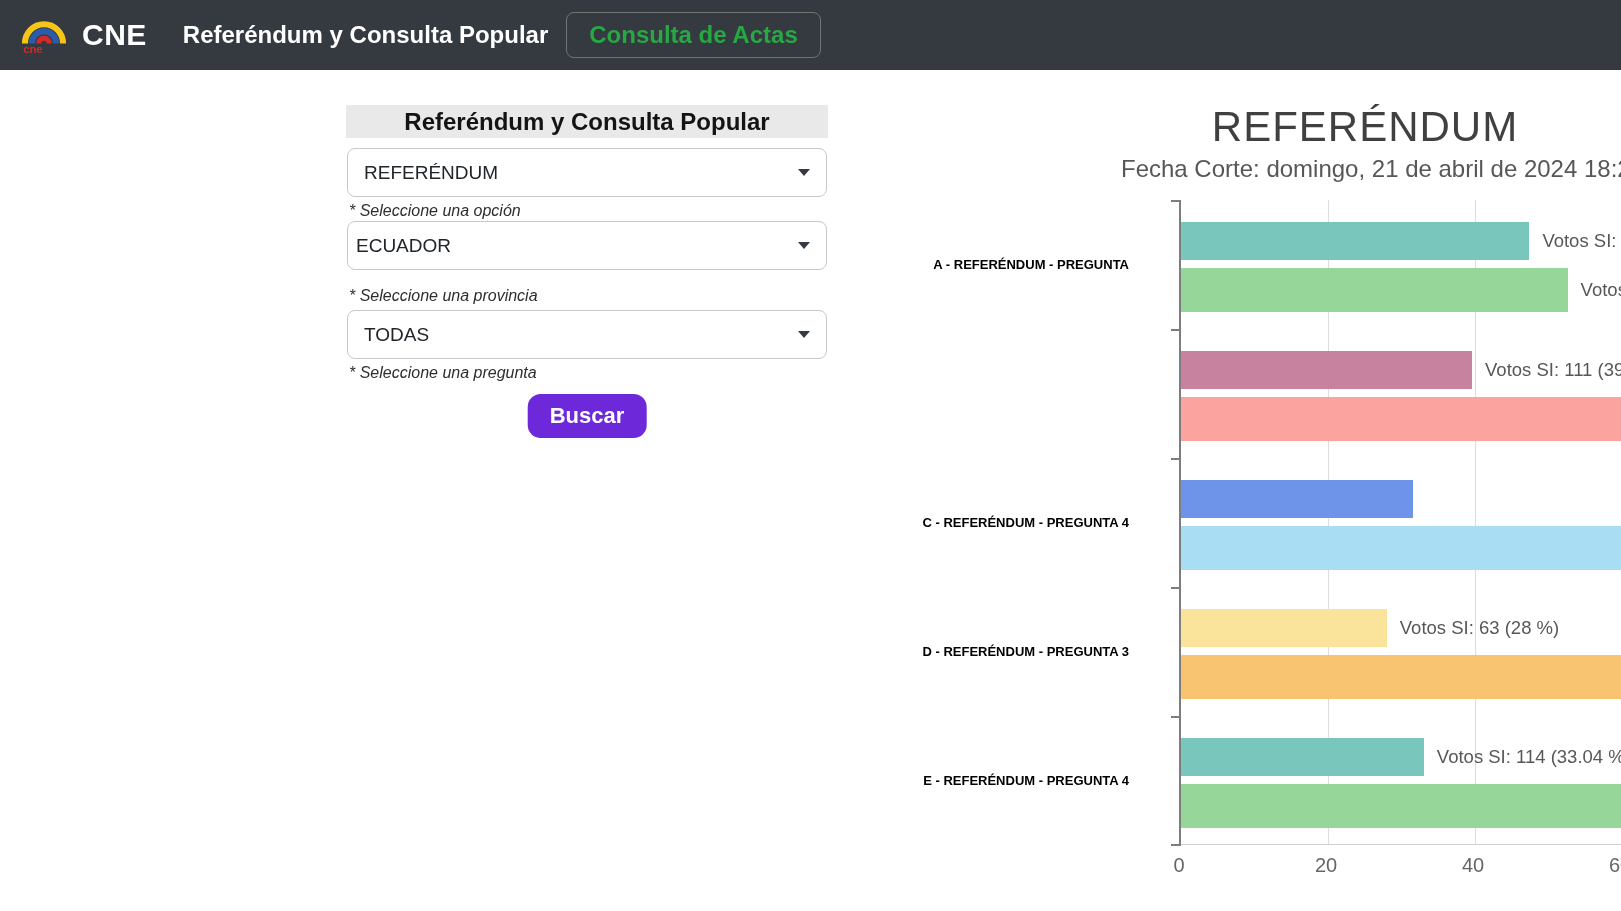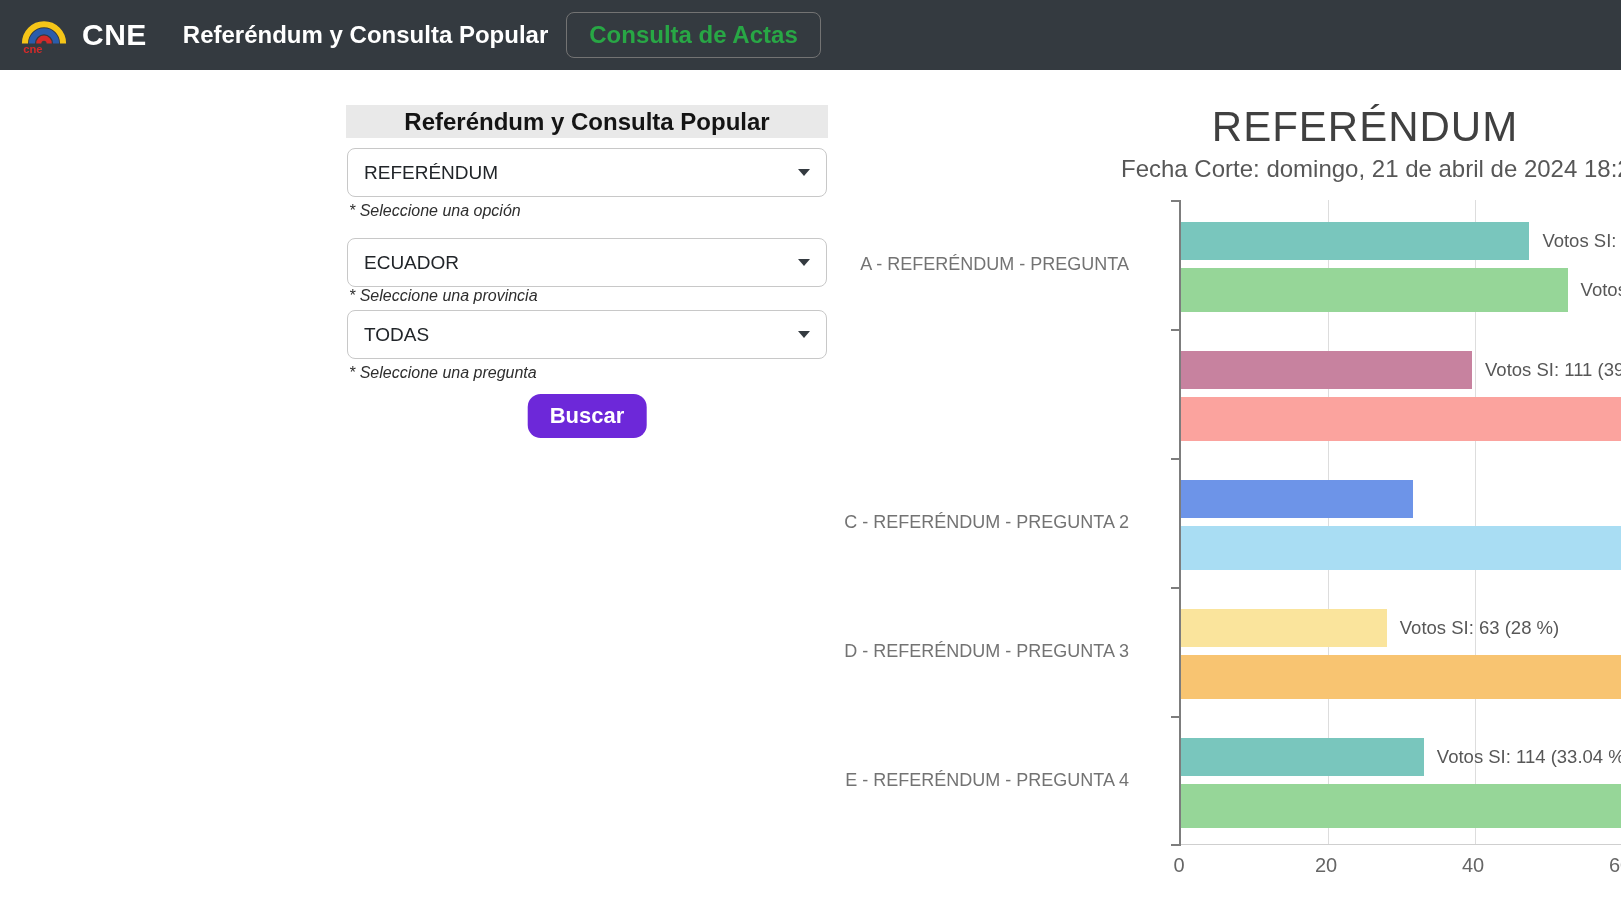--- a/index.html
+++ b/index.html
@@ -20,37 +20,37 @@
   .form-panel { position:absolute; left:346px; top:105px; width:482px; }
   .form-title { background:#e9e9e9; height:33px; line-height:33px; text-align:center;
                 font-size:24px; font-weight:bold; color:#141414; }
   .sel { position:absolute; left:1px; width:480px; height:49px; background:#fff;
          border:1px solid #c8c8c8; border-radius:8px; display:flex; align-items:center;
          padding:0 16px; font-size:19px; color:#212529; cursor:pointer; }
   .sel .caret { margin-left:auto; width:0; height:0; border-left:6px solid transparent;
                 border-right:6px solid transparent; border-top:7px solid #343a40; }
   .helper { position:absolute; left:3px; font-size:16px; font-style:italic; color:#2e2e2e; white-space:nowrap; }
   .sel1 { top:43px; } .help1 { top:97px; }
-  .sel2 { top:133px; } .help2 { top:182px; }
+  .sel2 { top:116px;padding-left:8px; } .help2 { top:182px; }
   .sel3 { top:205px;gap:8px; } .help3 { top:259px; }
   .buscar { position:absolute; top:289px; left:50%; transform:translateX(-50%);
             background:#6d28d9; color:#fff; border:none; border-radius:13px;
             font-size:22px; font-weight:bold; padding:9px 22px; cursor:pointer;
             font-family:"Liberation Sans", sans-serif; }
 
   
   .chart-title { position:absolute; left:1365px; top:103px; transform:translateX(-50%);
                  font-size:42px; font-weight:300; color:#404040; white-space:nowrap; letter-spacing:1px; }
   .chart-subtitle { position:absolute; left:1121px; top:155px; font-size:24px; color:#575757; white-space:nowrap; }
   .plot { position:absolute; left:1179px; top:200px; width:443px; height:645px;
           border-left:2px solid #7d7d7d; border-bottom:1px solid #cfcfcf; }
   .gridline { position:absolute; top:0; bottom:0; width:1px; background:#ddd; }
   .axis-tick { position:absolute; left:-10px; width:10px; height:2px; background:#7d7d7d; }
   .cat-label { position:absolute; right:calc(100% + 52px); height:129px; display:flex;
-               align-items:center; white-space:nowrap; font-size:18px; color:#737373; }
+               align-items:center; white-space:nowrap; font-size:13px; color:#000000;font-weight:bold; }
   .bar { position:absolute; left:0; }
   .bar-label { position:absolute; display:flex; align-items:center; white-space:nowrap;
                font-size:18.5px; color:#575757; }
   .x-labels { position:absolute; left:1179px; top:854px; width:443px; height:26px; }
   .x-tick-label { position:absolute; transform:translateX(-50%); font-size:20px; color:#666; white-space:nowrap; }
 </style>
 </head>
 <body>
 
 <div class="navbar">
@@ -105,21 +105,21 @@
     <div class="axis-tick" style="top: 516px;"></div>
     <div class="axis-tick" style="top: 644px;"></div>
     <div class="cat-label" style="top: 0px;">A - REFERÉNDUM - PREGUNTA</div>
     <div class="bar" style="top: 22px; height: 38px; width: 348.39px; background: rgb(121, 198, 189);"></div>
     <div class="bar-label" style="top: 22px; height: 38px; left: 361.39px;">Votos SI: 1</div>
     <div class="bar" style="top: 68px; height: 44px; width: 386.61px; background: rgb(150, 214, 152);"></div>
     <div class="bar-label" style="top: 68px; height: 44px; left: 399.61px;">Votos</div>
     <div class="bar" style="top: 151px; height: 38px; width: 291.06px; background: rgb(199, 130, 159);"></div>
     <div class="bar-label" style="top: 151px; height: 38px; left: 304.06px;">Votos SI: 111 (39.6</div>
     <div class="bar" style="top: 197px; height: 44px; width: 443.94px; background: rgb(251, 163, 158);"></div>
-    <div class="cat-label" style="top: 258px;">C - REFERÉNDUM - PREGUNTA 2</div>
+    <div class="cat-label" style="top: 258px;">C - REFERÉNDUM - PREGUNTA 4</div>
     <div class="bar" style="top: 280px; height: 38px; width: 231.819px; background: rgb(109, 148, 232);"></div>
     <div class="bar" style="top: 326px; height: 44px; width: 503.475px; background: rgb(169, 221, 243);"></div>
     <div class="cat-label" style="top: 387px;">D - REFERÉNDUM - PREGUNTA 3</div>
     <div class="bar" style="top: 409px; height: 38px; width: 205.8px; background: rgb(250, 228, 156);"></div>
     <div class="bar-label" style="top: 409px; height: 38px; left: 218.8px;">Votos SI: 63 (28 %)</div>
     <div class="bar" style="top: 455px; height: 44px; width: 529.2px; background: rgb(248, 196, 113);"></div>
     <div class="cat-label" style="top: 516px;">E - REFERÉNDUM - PREGUNTA 4</div>
     <div class="bar" style="top: 538px; height: 38px; width: 242.844px; background: rgb(121, 198, 189);"></div>
     <div class="bar-label" style="top: 538px; height: 38px; left: 255.844px;">Votos SI: 114 (33.04 %)</div>
     <div class="bar" style="top: 584px; height: 44px; width: 492.45px; background: rgb(150, 214, 152);"></div>

